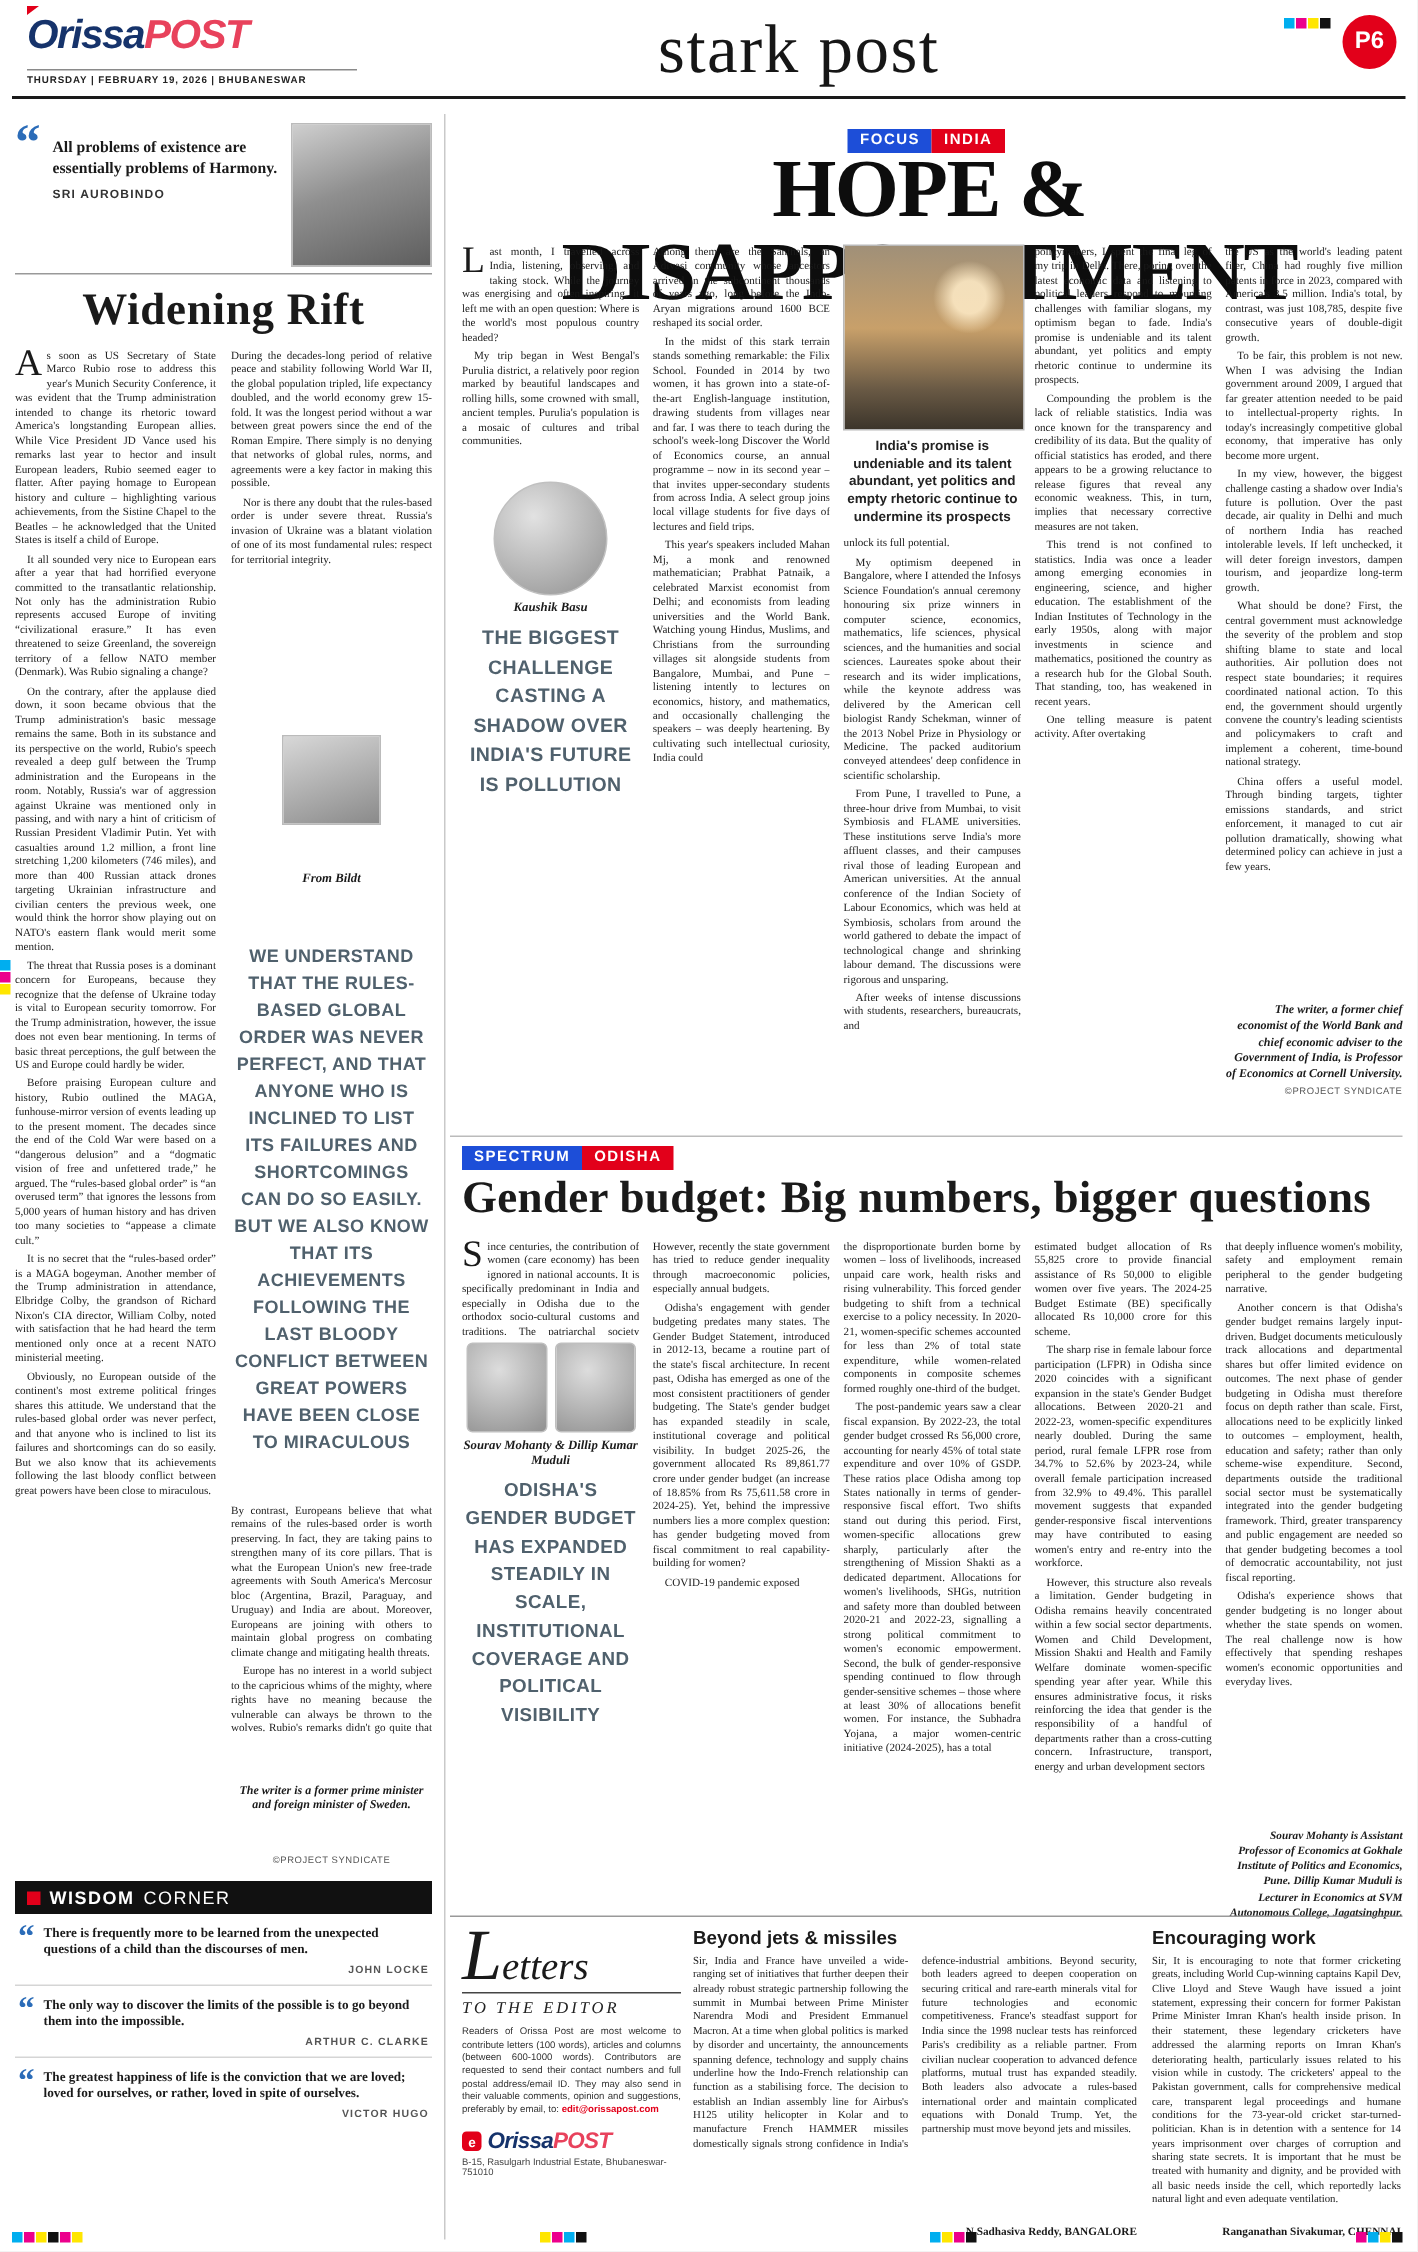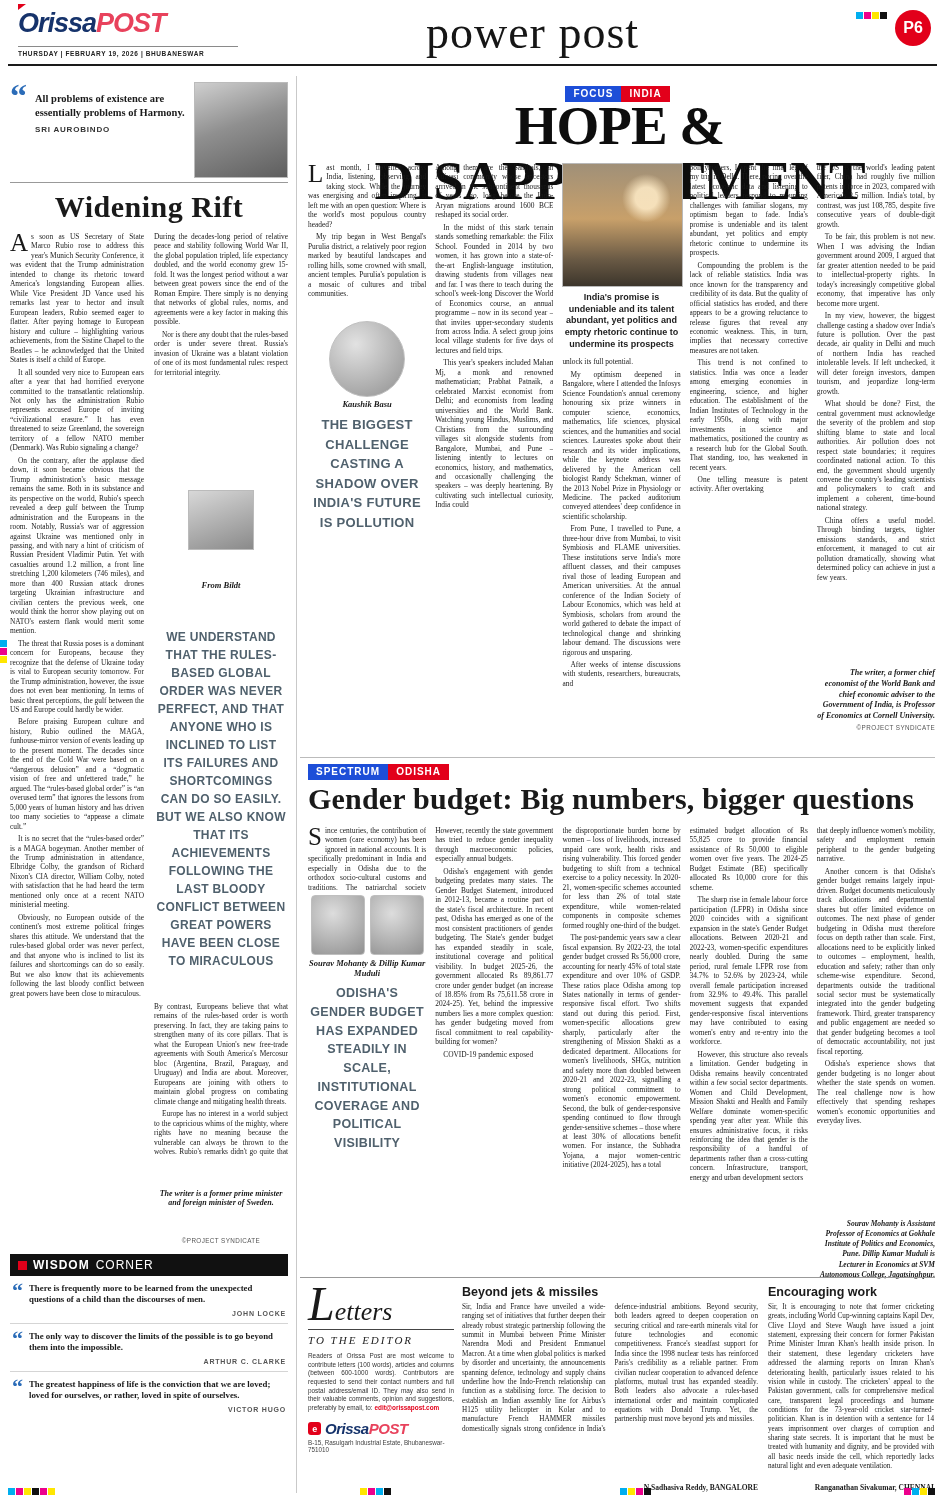--- a/index.html
+++ b/index.html
@@ -137,21 +137,21 @@
 </head>
 <body>
 
 <div class="page">
 
   <span class="logo-accent"></span>
   <div class="logo">
     <span class="a">Orissa</span><span class="b">POST</span>
   </div>
   <div class="dateline">THURSDAY | FEBRUARY 19, 2026 | BHUBANESWAR</div>
-  <div class="pageword">power post</div>
+  <div class="pageword">stark post</div>
   <div class="p6">P6</div>
   <div class="mast-rule"></div>
   <div class="marks abs" style="right:58px;top:12px;">
       <i class="c"></i>
       <i class="m"></i>
       <i class="y"></i>
       <i class="k"></i>
     </div>
 
   <div class="vrule"></div>

